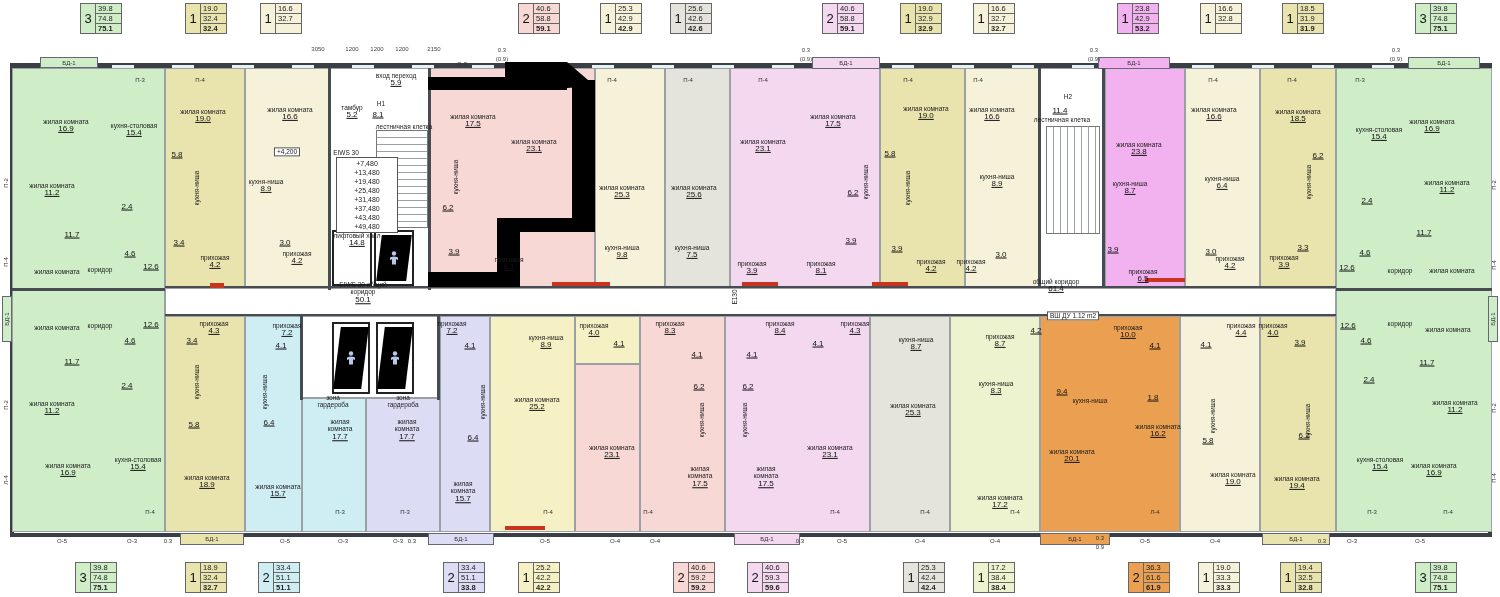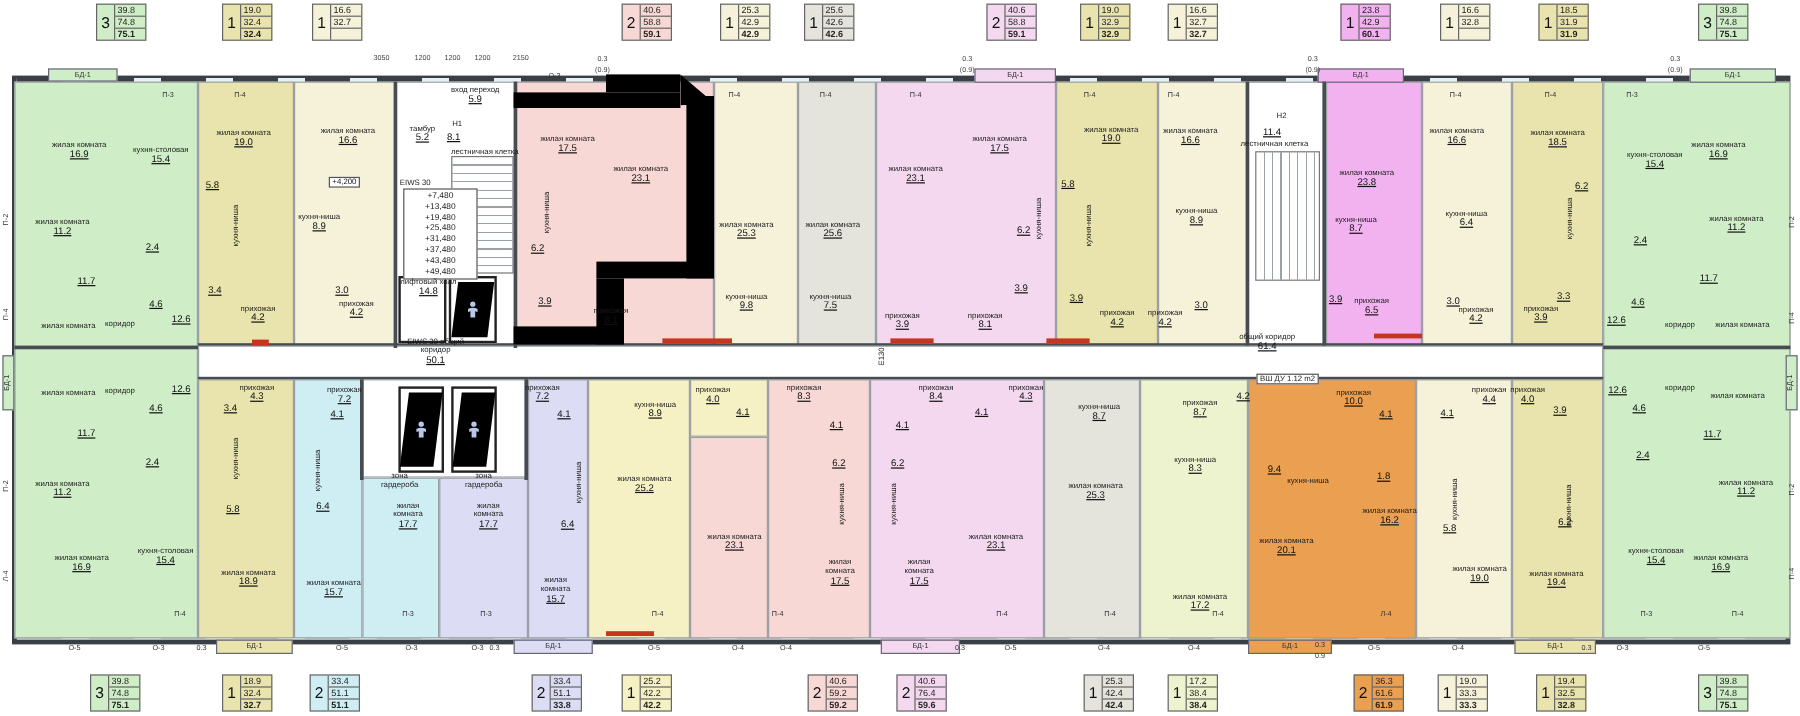--- a/index.html
+++ b/index.html
@@ -119,21 +119,21 @@
           <div>16.6</div>
           <div>32.7</div>
           <div>32.7</div>
         </div>
       </div>
       <div class="lg" style="left: 1117px; top: 3px; background: rgb(242, 178, 240); z-index: 8;">
         <div class="t">1</div>
         <div class="vals">
           <div>23.8</div>
           <div>42.9</div>
-          <div>60.1</div>
+          <div>53.2</div>
         </div>
       </div>
       <div class="lg" style="left: 1200px; top: 3px; background: rgb(246, 242, 217); z-index: 8;">
         <div class="t">1</div>
         <div class="vals">
           <div>16.6</div>
           <div>32.8</div>
           <div></div>
         </div>
       </div>
@@ -492,21 +492,21 @@
         <span class="rn">жилая комната</span>
         <span class="ra">23.8</span>
       </div>
       <div class="room" style="left: 1130px; top: 188px; z-index: 7;">
         <span class="rn">кухня-ниша</span>
         <span class="ra">8.7</span>
       </div>
       <div class="room" style="left: 1113px; top: 250px; z-index: 7;">
         <span class="ra">3.9</span>
       </div>
-      <div class="room" style="left: 1143px; top: 256px; z-index: 7;">
+      <div class="room" style="left: 1143px; top: 276px; z-index: 7;">
         <span class="rn">прихожая</span>
         <span class="ra">6.5</span>
       </div>
       <div class="room" style="left: 1214px; top: 114px; z-index: 7;">
         <span class="rn">жилая комната</span>
         <span class="ra">16.6</span>
       </div>
       <div class="room" style="left: 1222px; top: 183px; z-index: 7;">
         <span class="rn">кухня-ниша</span>
         <span class="ra">6.4</span>
@@ -952,21 +952,21 @@
         <div class="vals">
           <div>40.6</div>
           <div>59.2</div>
           <div>59.2</div>
         </div>
       </div>
       <div class="lg" style="left: 747px; top: 562px; background: rgb(243, 216, 240); z-index: 8;">
         <div class="t">2</div>
         <div class="vals">
           <div>40.6</div>
-          <div>76.4</div>
+          <div>59.3</div>
           <div>59.6</div>
         </div>
       </div>
       <div class="lg" style="left: 903px; top: 562px; background: rgb(228, 228, 220); z-index: 8;">
         <div class="t">1</div>
         <div class="vals">
           <div>25.3</div>
           <div>42.4</div>
           <div>42.4</div>
         </div>

